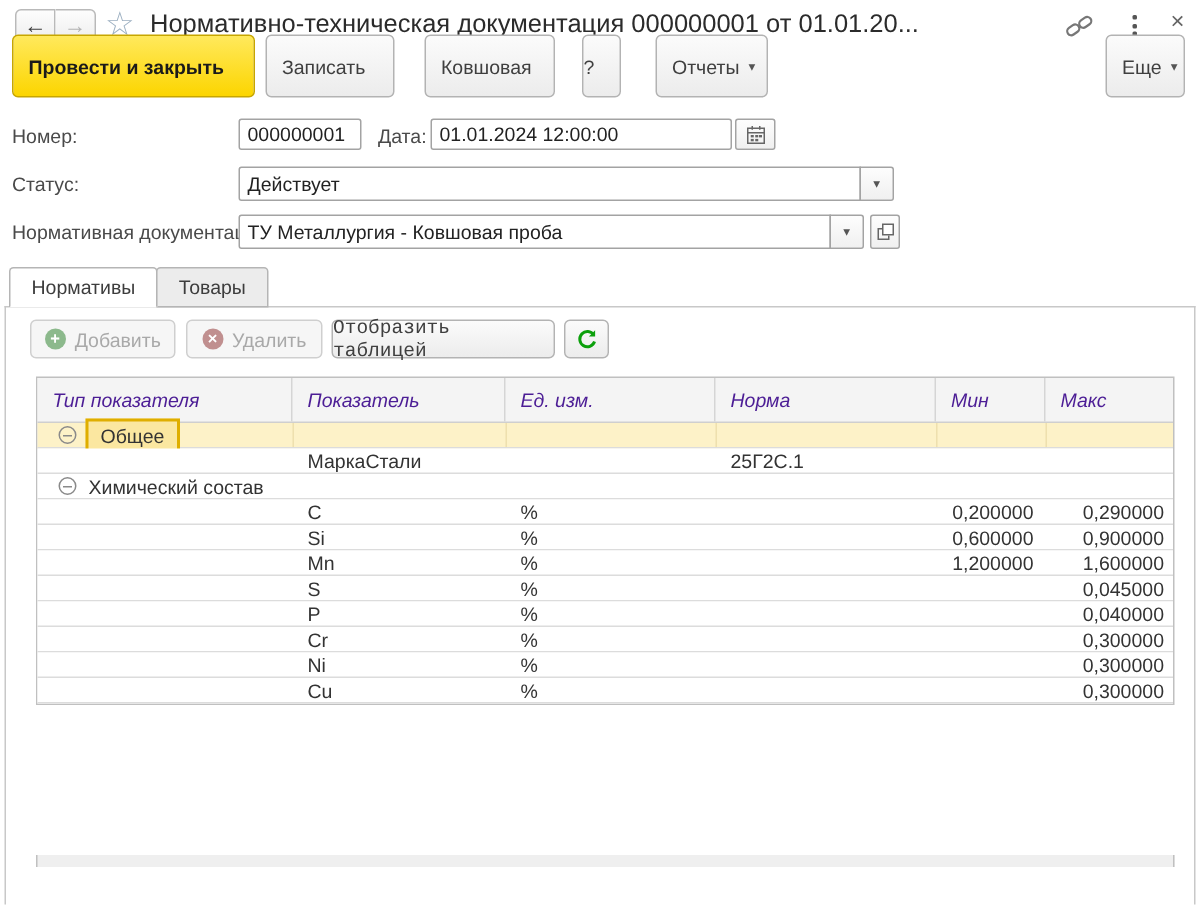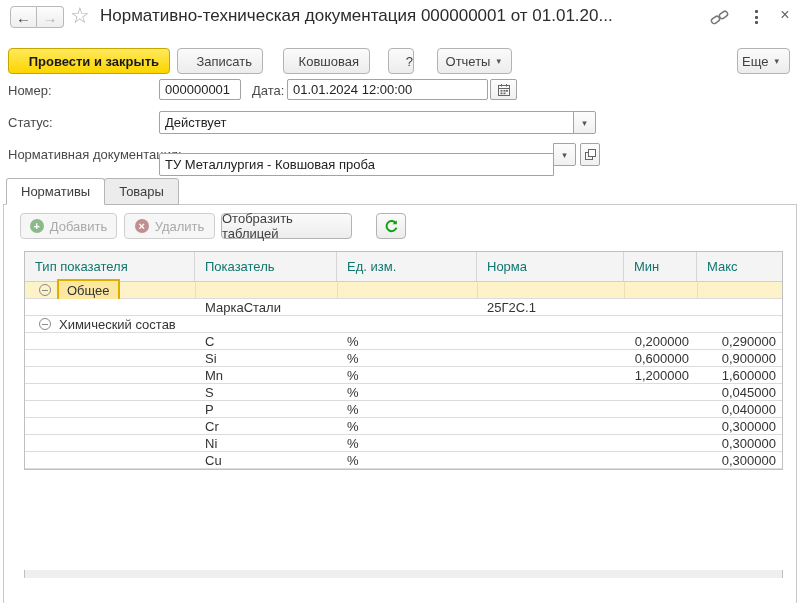--- a/index.html
+++ b/index.html
@@ -14,23 +14,23 @@
   .navbtn.back { border-radius:4px 0 0 4px; color:#3c3c3c; }
   .navbtn.fwd  { border-radius:0 4px 4px 0; color:#b3b3b3; border-left:none; }
   .star { position:absolute; left:70px; top:3px; font-size:22px; color:#9db0c2; }
   .wtitle { position:absolute; left:100px; top:6px; font-size:17px; color:#2b2b2b; white-space:nowrap; }
   .chain { position:absolute; left:710px; top:9px; }
   .kebab { position:absolute; left:749px; top:9px; width:14px; height:16px;
     display:flex; flex-direction:column; justify-content:space-between; align-items:center; padding:1px 0; }
   .kebab i { width:3px; height:3px; background:#555; border-radius:1px; }
   .closex { position:absolute; left:776px; top:6px; font-size:16px; color:#666; width:18px; text-align:center; }
   
-  .btn { position:absolute; top:48px; height:26px; background:linear-gradient(#fbfbfb,#ececec);
+  .btn { position:absolute; top:23px; height:42px; background:linear-gradient(#fbfbfb,#ececec);
     border:1px solid #b3b3b3; border-radius:4px; display:flex; align-items:center;
-    justify-content:flex-end; color:#3f3f3f; cursor:pointer; padding:0 10px; }
+    justify-content:flex-start; color:#3f3f3f; cursor:pointer; padding:0 10px; }
   .btn .caret { font-size:9px; color:#555; margin-left:6px; }
   .btn-yellow { left:8px; width:162px; background:linear-gradient(#ffe95c,#fcd500);
     border:1px solid #c7a600; font-weight:bold; color:#1a1a1a; }
   
   .flabel { position:absolute; color:#4a4a4a; }
   .input { position:absolute; background:#fff; border:1px solid #a3a3a3; border-radius:2px;
     padding:0 5px; display:flex; align-items:center; color:#222; }
   .combo-arrow { position:absolute; background:linear-gradient(#fdfdfd,#f0f0f0);
     border:1px solid #a3a3a3; display:flex; align-items:center; justify-content:center;
     font-size:9px; color:#555; }
@@ -54,21 +54,21 @@
   .tbtn.disabled { color:#a9a9a9; border-color:#cfcfcf; background:#f6f6f6; }
   .ic-circle { width:14px; height:14px; border-radius:50%; color:#fff; font-size:11px;
     line-height:14px; text-align:center; font-weight:bold; }
   .ic-add { background:#8cb98c; }
   .ic-del { background:#c08f8f; }
   
   .grid { position:absolute; left:20px; top:46px; width:759px; border:1px solid #c0c0c0; background:#fff; }
   .cols { display:grid; grid-template-columns:170px 142px 140px 147px 73px 87px; }
   .thead { background:#f4f4f4; border-bottom:1px solid #cfcfcf; }
   .th { height:29px; display:flex; align-items:center; padding-left:10px;
-    border-right:1px solid #d5d5d5; color:#0f766e; }
+    border-right:1px solid #d5d5d5; color:#4c1d95;font-style:italic; }
   .th:last-child { border-right:none; }
   .trow { height:17px; border-bottom:1px solid #dcdcdc; position:relative; background:#fff; }
   .td { display:flex; align-items:center; padding-left:10px; overflow:hidden; white-space:nowrap; }
   .td.c4,.td.c5 { justify-content:flex-end; padding-right:8px; padding-left:0; }
   .trow.group { display:flex; align-items:center; padding-left:14px; }
   .trow.group.sel { background:#fdf2c8; }
   .gline { position:absolute; top:0; bottom:0; width:1px; background:rgba(150,120,20,0.14); }
   .expander { width:12px; height:12px; border:1px solid #8a8a8a; border-radius:50%;
     background:linear-gradient(#8a8a8a 0 0) center/6px 1px no-repeat; flex:none; }
   .glabel { margin-left:8px; color:#333; }
@@ -152,21 +152,21 @@
 
 <div class="flabel" style="left:8px;top:115px;">Статус:</div>
 <div class="input" style="left:159px;top:111px;width:415px;height:23px;border-radius:2px 0 0 2px;">
     <span>Действует</span>
   </div>
 <div class="combo-arrow" style="left:573px;top:111px;width:23px;height:23px;border-radius:0 2px 2px 0;">
     <span>▾</span>
   </div>
 
 <div class="flabel" style="left:8px;top:147px;">Нормативная документация:</div>
-<div class="input" style="left:159px;top:153px;width:395px;height:23px;border-radius:2px 0 0 2px;">
+<div class="input" style="left:159px;top:143px;width:395px;height:23px;border-radius:2px 0 0 2px;">
     <span>ТУ Металлургия - Ковшовая проба</span>
   </div>
 <div class="combo-arrow" style="left:553px;top:143px;width:23px;height:23px;border-radius:0 2px 2px 0;">
     <span>▾</span>
   </div>
 <div class="sqbtn" style="left:580px;top:143px;width:20px;height:23px;">
   <span class="opensq">
       <i class="b"></i>
       <i class="t"></i>
     </span>
@@ -178,21 +178,21 @@
   </div>
 <div class="panel">
   <div class="tbtn disabled" style="left:16px;width:97px;">
     <span class="ic-circle ic-add">+</span>
     <span>Добавить</span>
   </div>
   <div class="tbtn disabled" style="left:120px;width:91px;">
     <span class="ic-circle ic-del">×</span>
     <span>Удалить</span>
   </div>
-  <div class="tbtn" style="left:217px;width:131px;">
+  <div class="tbtn" style="left:217px;width:149px;font-family:Liberation Mono, monospace;">
     <span>Отобразить таблицей</span>
   </div>
   <div class="tbtn" style="left:372px;width:30px;">
     <svg width="15" height="15" viewBox="0 0 16 16">
       <path d="M13.2 9.3 A5.4 5.4 0 1 1 12.6 4.6" fill="none" stroke="#0ca00c" stroke-width="2.1"></path>
       <path d="M13.6 1.2 L13.6 5.6 L9.2 5.6 Z" fill="#0ca00c"></path>
     </svg>
   </div>
 
   <div class="grid">

